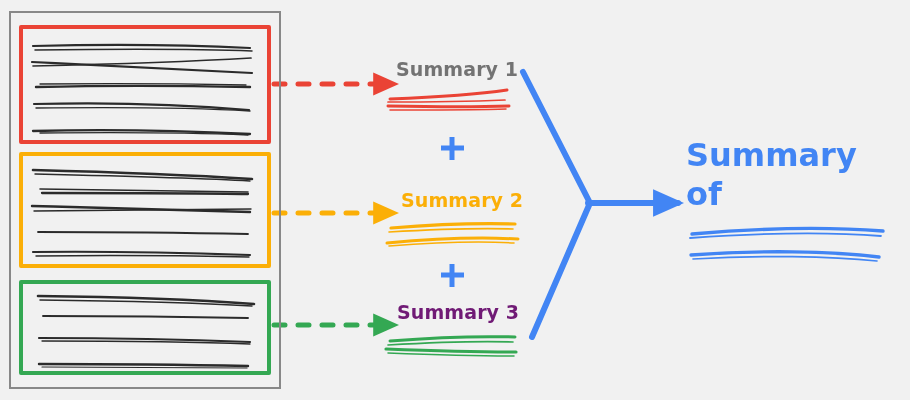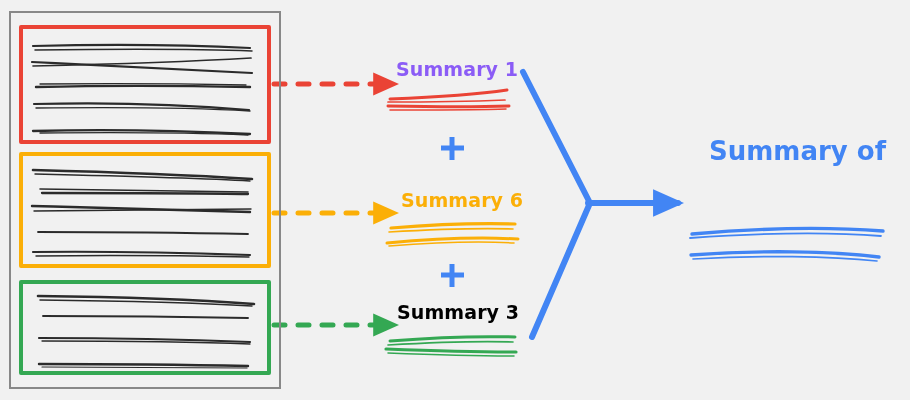--- a/index.html
+++ b/index.html
@@ -42,32 +42,32 @@
   .doc-box.yellow { left: 19px;  top: 152px; width: 252px; height: 116px; border-color: #fbaf07; }
   .doc-box.green  { left: 19px;  top: 280px; width: 252px; height: 95px;  border-color: #34a853; }
 
   .sum-label {
     position: absolute;
     font-size: 19px;
     font-weight: 600;
     letter-spacing: 0.1px;
     white-space: nowrap;
   }
-  .sum-label.red    { left: 396px; top: 58px;  color: #8b5cf6; }
+  .sum-label.red    { left: 396px; top: 58px;  color: #737373; }
   .sum-label.yellow { left: 401px; top: 189px; color: #fbaf07; }
-  .sum-label.green  { left: 397px; top: 301px; color: #000000; }
+  .sum-label.green  { left: 397px; top: 301px; color: #701a75; }
 
   .final-title {
     position: absolute;
     left: 686px;
     top: 136px;
     width: 200px;
-    text-align: right;
+    text-align: left;
     color: #4285f4;
-    font-size: 26px;
+    font-size: 32px;
     font-weight: 600;
     line-height: 1.23;
   }
   .final-title span { display: block; }
 </style>
 </head>
 <body>
 
 <svg id="canvas" viewBox="0 0 910 400">
   <defs>
@@ -165,18 +165,18 @@
     <path d="M693 259 C 760 255, 830 256, 877 261" stroke-width="1.7"></path>
   </g>
 </svg>
 
 <div class="doc-outer"></div>
 <div class="doc-box red"></div>
 <div class="doc-box yellow"></div>
 <div class="doc-box green"></div>
 
 <div class="sum-label red">Summary 1</div>
-<div class="sum-label yellow">Summary 6</div>
+<div class="sum-label yellow">Summary 2</div>
 <div class="sum-label green">Summary 3</div>
 
 <div class="final-title">
   <span>Summary of</span>
 </div>
 
 </body></html>

